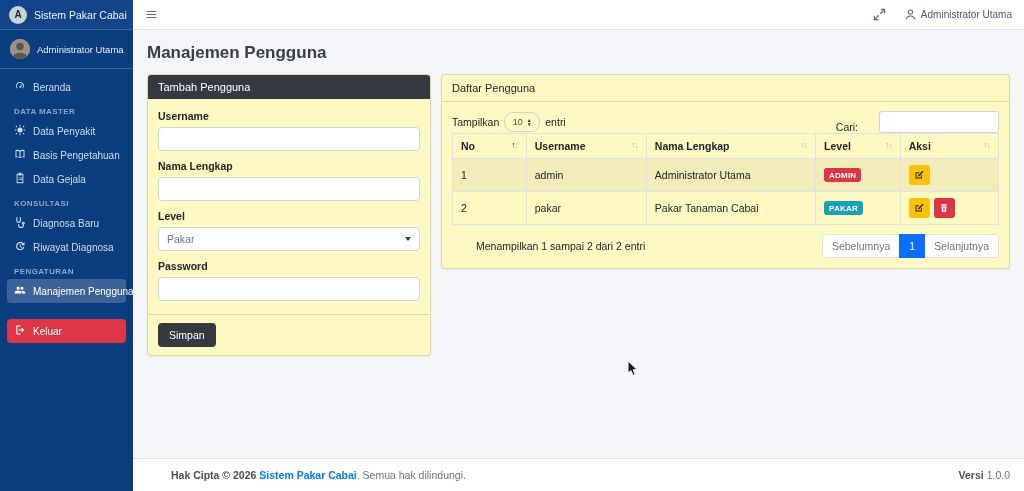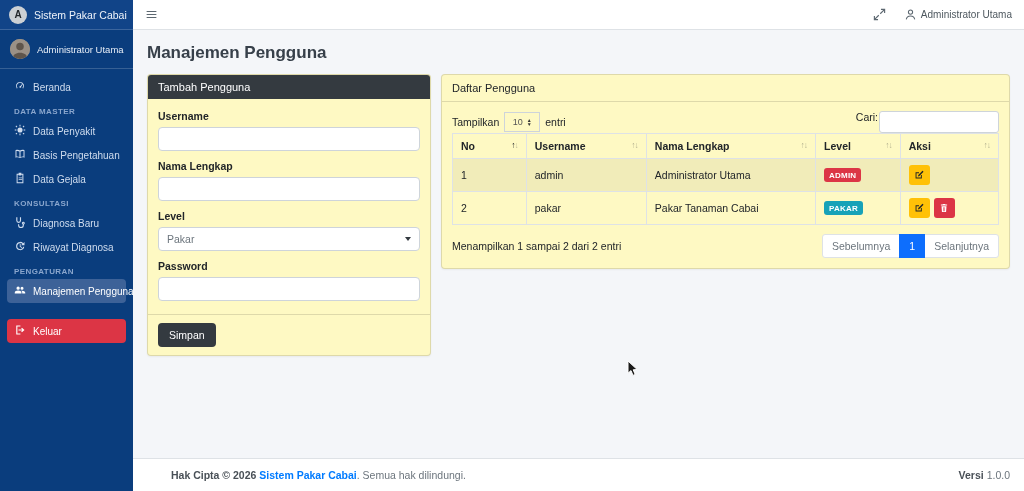--- a/index.html
+++ b/index.html
@@ -48,43 +48,43 @@
   .chevron-down { width:0; height:0; border-left:3.5px solid transparent; border-right:3.5px solid transparent; border-top:4.5px solid #343a40; }
   .form-card-footer { border-top:1px solid rgba(0,0,0,.125); padding:8px 10px; }
   .btn-dark { background:#343a40; color:#fff; border:none; border-radius:4px; font-size:10.5px; padding:6px 11px; cursor:pointer; font-family:inherit; }
 
   
   .table-card { flex:1; min-width:0; }
   .table-card-header { font-size:11px; color:#212529; padding:7px 10px; border-bottom:1px solid rgba(0,0,0,.125); }
   .table-card-body { padding:9px 10px 10px; }
   .dt-top { display:flex; align-items:center; justify-content:space-between; margin-bottom:0; }
   .dt-length { display:flex; align-items:center; gap:5px; font-size:10.5px; color:#212529; }
-  .len-select { border:1px solid #ced4da; border-radius:0; height:20px; min-width:36px; display:flex; align-items:center; justify-content:center; gap:4px; padding:0 5px; font-size:9px; color:#555; cursor:pointer; }
+  .len-select { border:1px solid #ced4da; border-radius:9px; height:20px; min-width:36px; display:flex; align-items:center; justify-content:center; gap:4px; padding:0 5px; font-size:9px; color:#555; cursor:pointer; }
   .updown { display:flex; flex-direction:column; font-size:5px; line-height:4px; color:#333; }
-  .dt-search { display:flex; align-items:flex-start; gap:1px; font-size:10.5px; color:#212529; }
+  .dt-search { display:flex; align-items:flex-end; gap:21px; font-size:10.5px; color:#212529; }
   .search-input { width:120px; height:22px; border:1px solid #ced4da; border-radius:3px; font-size:10.5px; padding:0 6px; font-family:inherit; }
 
   table.dt { width:100%; border-collapse:collapse; font-size:10.5px; color:#212529; }
   table.dt th, table.dt td { border:1px solid #dee2e6; padding:6px 8px; text-align:left; vertical-align:middle; }
   table.dt th { font-weight:bold; }
   table.dt tbody tr.odd { background:rgba(0,0,0,.05); }
   .sort { float:right; font-size:8.5px; letter-spacing:-1px; color:#212529; }
   .sort .dim { opacity:.3; }
   .sort.idle { opacity:.35; }
 
   .badge { display:inline-block; font-size:8px; font-weight:bold; color:#fff; padding:2.5px 5px; border-radius:3px; letter-spacing:.2px; }
   .badge-admin { background:#dc3545; }
   .badge-pakar { background:#17a2b8; }
 
   .action-btn { display:inline-flex; align-items:center; justify-content:center; width:21px; height:20px; border:none; border-radius:3px; cursor:pointer; margin-right:4px; vertical-align:middle; }
   .action-btn svg { width:10px; height:10px; }
   .btn-edit { background:#ffc107; color:#212529; }
   .btn-delete { background:#dc3545; color:#fff; }
 
-  .dt-bottom { display:flex; align-items:center; justify-content:space-between; margin-top:9px; }
+  .dt-bottom { display:flex; align-items:center; justify-content:space-between; margin-top:9px;margin-left:24px; }
   .dt-info { font-size:10.5px; color:#212529; }
   .pagination { display:flex; }
   .page-btn { border:1px solid #dee2e6; background:#fff; color:#6c757d; font-size:10.5px; padding:5px 9px; cursor:pointer; margin-left:-1px; font-family:inherit; }
   .page-btn.first { border-radius:3px 0 0 3px; margin-left:0; }
   .page-btn.last { border-radius:0 3px 3px 0; }
   .page-btn.active { background:#0d6efd; border-color:#0d6efd; color:#fff; position:relative; }
 
   
   .footer { height:33px; background:#fff; border-top:1px solid #dee2e6; display:flex; align-items:center; justify-content:space-between; padding:0 14px; flex:none; font-size:10.5px; color:#6c757d; }
   .footer b { color:#495057;margin-left:24px; }

